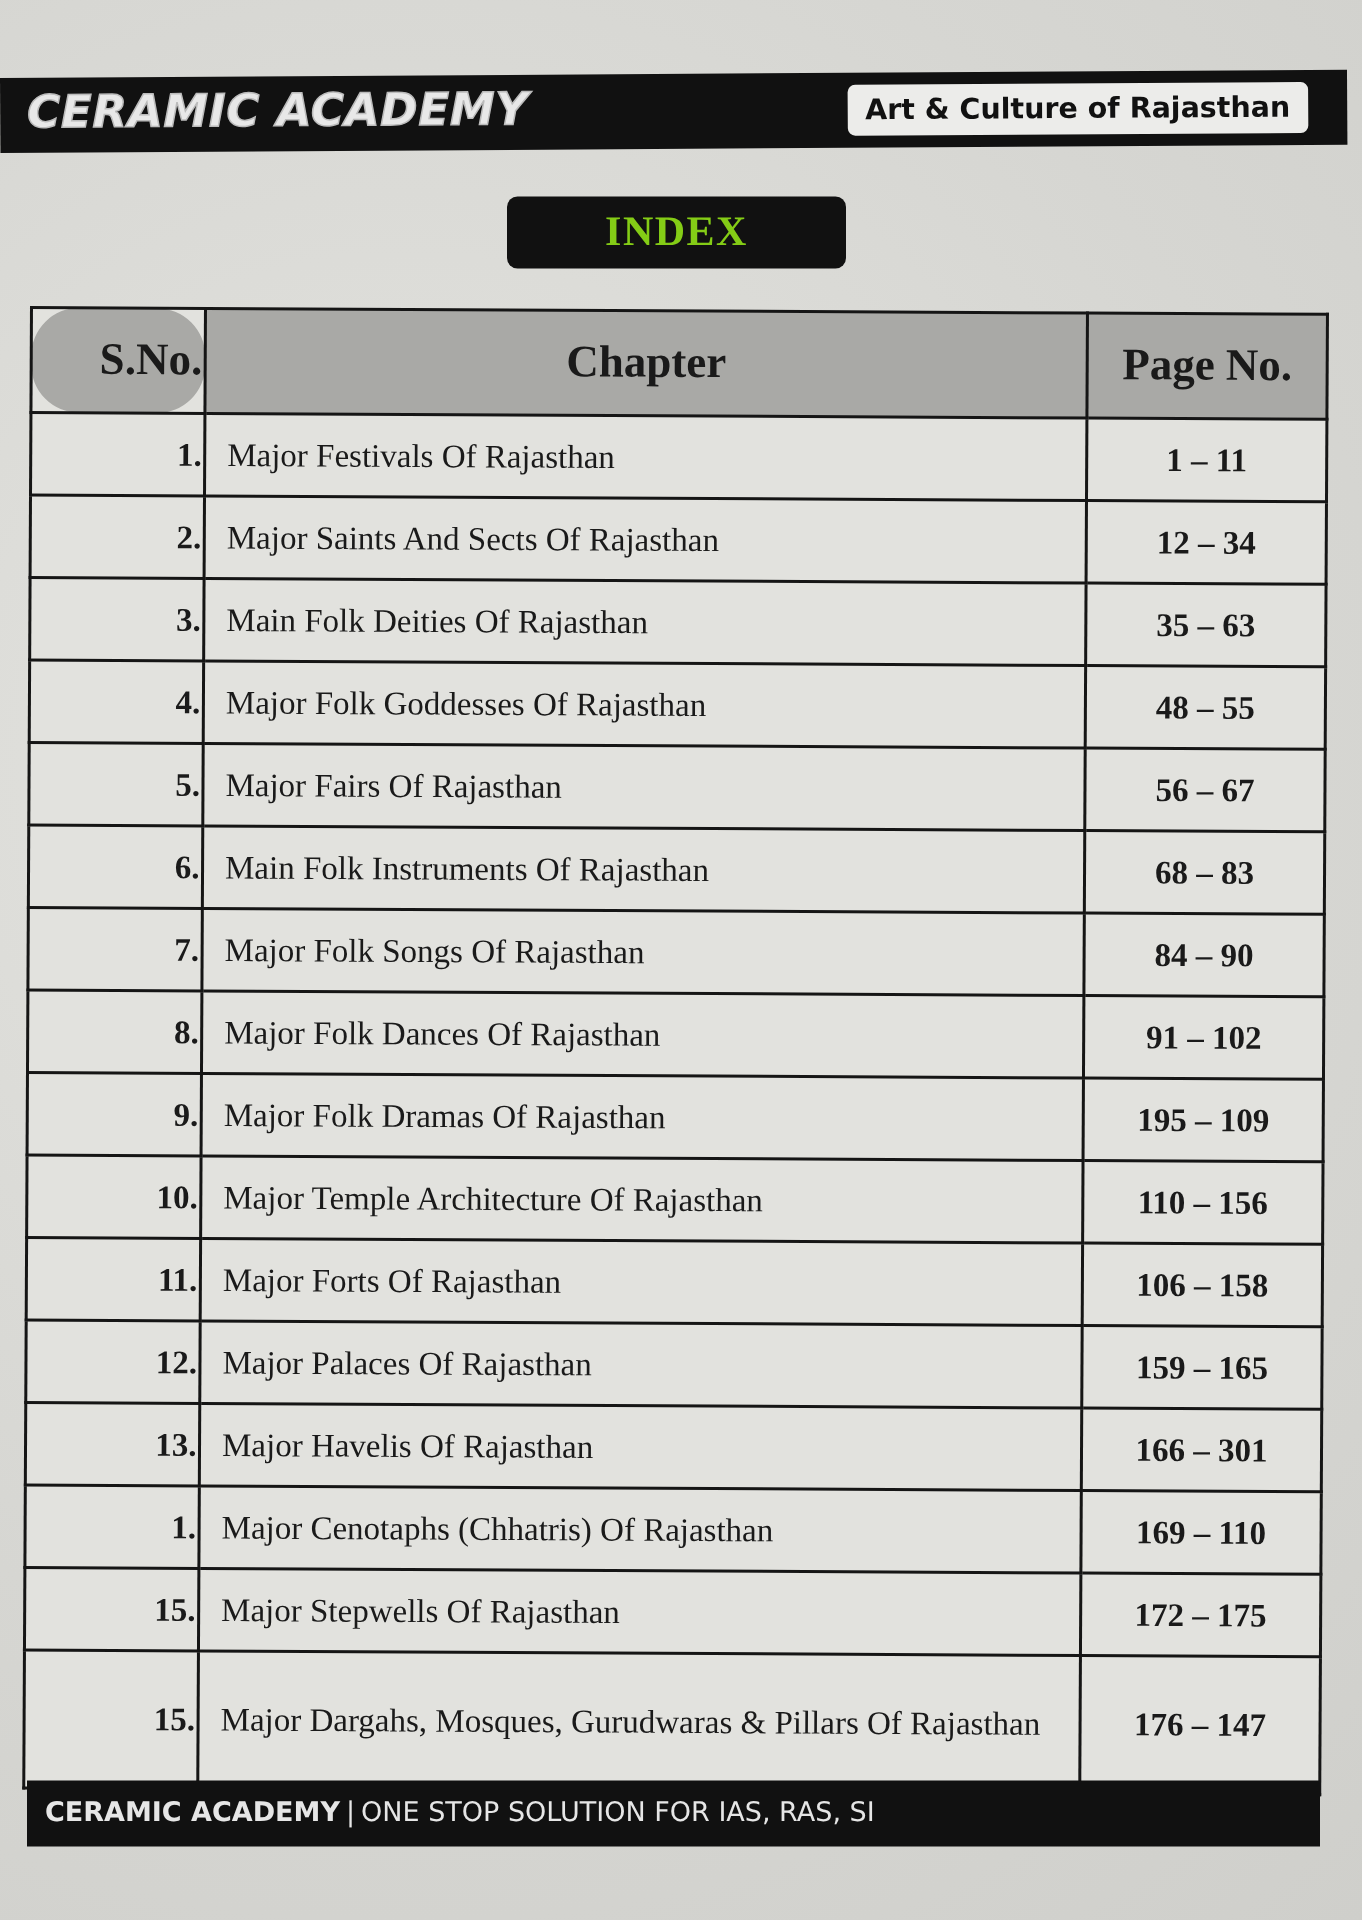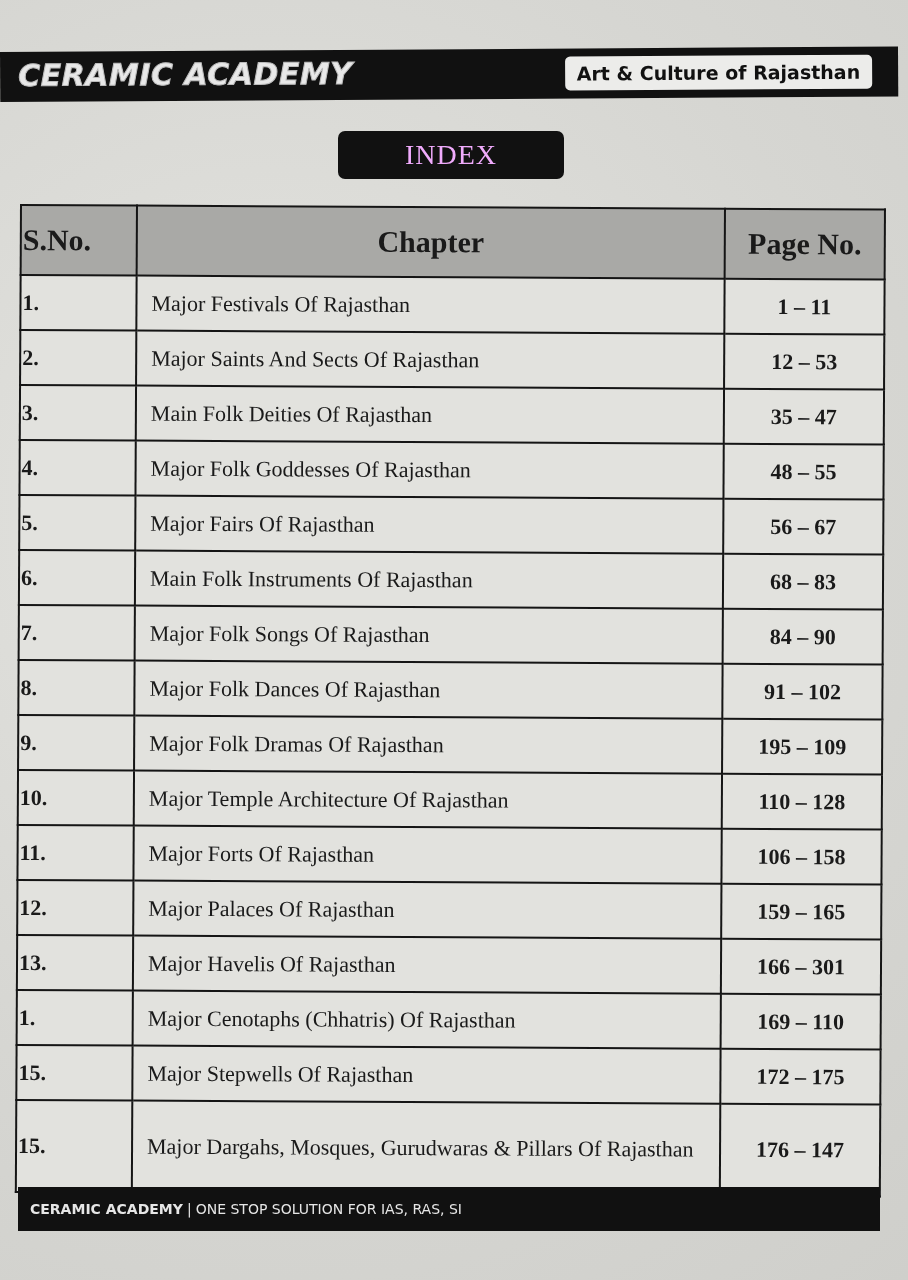--- a/index.html
+++ b/index.html
@@ -22,47 +22,47 @@
     -webkit-text-stroke: 1px #bbb;
   }
   .subject-pill {
     position: absolute; right: 26px; top: 8px; height: 34px;
     background: #ececea; border-radius: 5px; padding: 0 12px;
     font-family: "DejaVu Sans", sans-serif; font-size: 19px; font-weight: bold;
     line-height: 34px; color: #111;
   }
   .index-badge {
     position: absolute; left: 338px; top: 131px; width: 226px; height: 48px;
-    background: #111; border-radius: 7px; color: #f0abfc;
-    font-family: "Liberation Serif", serif; font-weight: normal; font-size: 28px;
+    background: #111; border-radius: 7px; color: #84cc16;
+    font-family: "Liberation Serif", serif; font-weight: bold; font-size: 28px;
     text-align: center; line-height: 48px; letter-spacing: 1px;
   }
   table.index {
     position: absolute; left: 20px; top: 204px; width: 866px;
     border-collapse: collapse; transform: rotate(0.3deg); transform-origin: left top;
     background: #e2e2de;
   }
   table.index th, table.index td {
     border: 2.5px solid #151515; font-family: "Liberation Serif", serif;
   }
   table.index th {
     background: #a9a9a6; height: 66px; font-size: 30px; font-weight: bold;
   }
   table.index td { height: 51px; font-size: 22px; }
-  .c-sno { width: 112px; text-align: left; font-weight: bold; }
+  .c-sno { width: 112px; text-align: right; font-weight: bold; border-radius: 32px; }
   .c-chap { text-align: left; padding-left: 14px; }
   .c-page { width: 156px; text-align: center; font-weight: bold; }
   tr.tall td { height: 88px; line-height: 38px; }
   .footer-band {
     position: absolute; left: 18px; top: 1187px; width: 862px; height: 44px;
     background: #111;
   }
   .footer-text {
     position: absolute; left: 12px; top: 0; line-height: 44px;
-    font-family: "DejaVu Sans", sans-serif; font-size: 14px; color: #e6e6e6;
+    font-family: "DejaVu Sans", sans-serif; font-size: 18px; color: #e6e6e6;
     white-space: nowrap;
   }
   .footer-brand { font-weight: bold; }
   .footer-sep { margin: 0 4px; }
 </style>
 </head>
 <body>
 
 <div class="top-band">
   <div class="brand">CERAMIC ACADEMY</div>
@@ -81,26 +81,26 @@
   </thead>
   <tbody id="rows">
       <tr>
         <td class="c-sno">1.</td>
         <td class="c-chap">Major Festivals Of Rajasthan</td>
         <td class="c-page">1 – 11</td>
       </tr>
       <tr>
         <td class="c-sno">2.</td>
         <td class="c-chap">Major Saints And Sects Of Rajasthan</td>
-        <td class="c-page">12 – 53</td>
+        <td class="c-page">12 – 34</td>
       </tr>
       <tr>
         <td class="c-sno">3.</td>
         <td class="c-chap">Main Folk Deities Of Rajasthan</td>
-        <td class="c-page">35 – 47</td>
+        <td class="c-page">35 – 63</td>
       </tr>
       <tr>
         <td class="c-sno">4.</td>
         <td class="c-chap">Major Folk Goddesses Of Rajasthan</td>
         <td class="c-page">48 – 55</td>
       </tr>
       <tr>
         <td class="c-sno">5.</td>
         <td class="c-chap">Major Fairs Of Rajasthan</td>
         <td class="c-page">56 – 67</td>
@@ -121,21 +121,21 @@
         <td class="c-page">91 – 102</td>
       </tr>
       <tr>
         <td class="c-sno">9.</td>
         <td class="c-chap">Major Folk Dramas Of Rajasthan</td>
         <td class="c-page">195 – 109</td>
       </tr>
       <tr>
         <td class="c-sno">10.</td>
         <td class="c-chap">Major Temple Architecture Of Rajasthan</td>
-        <td class="c-page">110 – 128</td>
+        <td class="c-page">110 – 156</td>
       </tr>
       <tr>
         <td class="c-sno">11.</td>
         <td class="c-chap">Major Forts Of Rajasthan</td>
         <td class="c-page">106 – 158</td>
       </tr>
       <tr>
         <td class="c-sno">12.</td>
         <td class="c-chap">Major Palaces Of Rajasthan</td>
         <td class="c-page">159 – 165</td>

